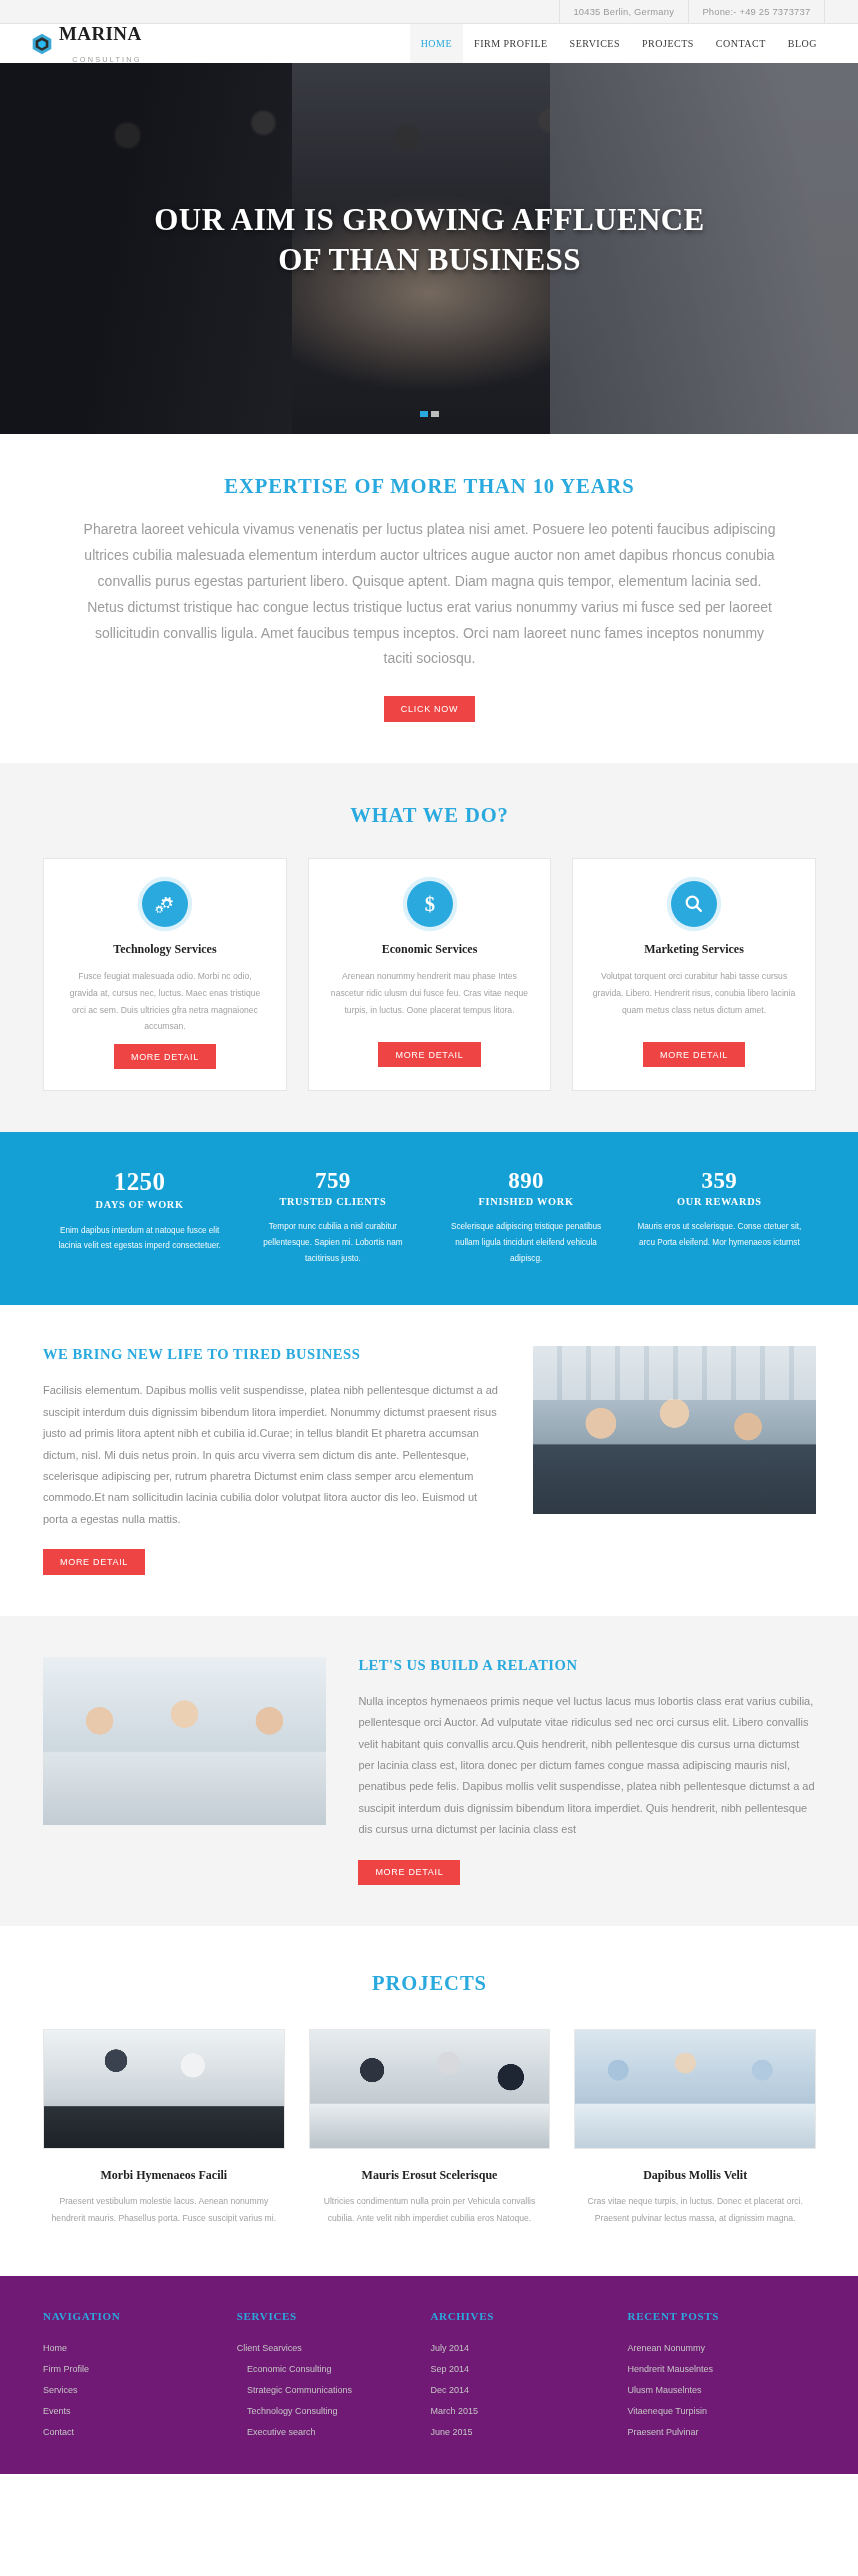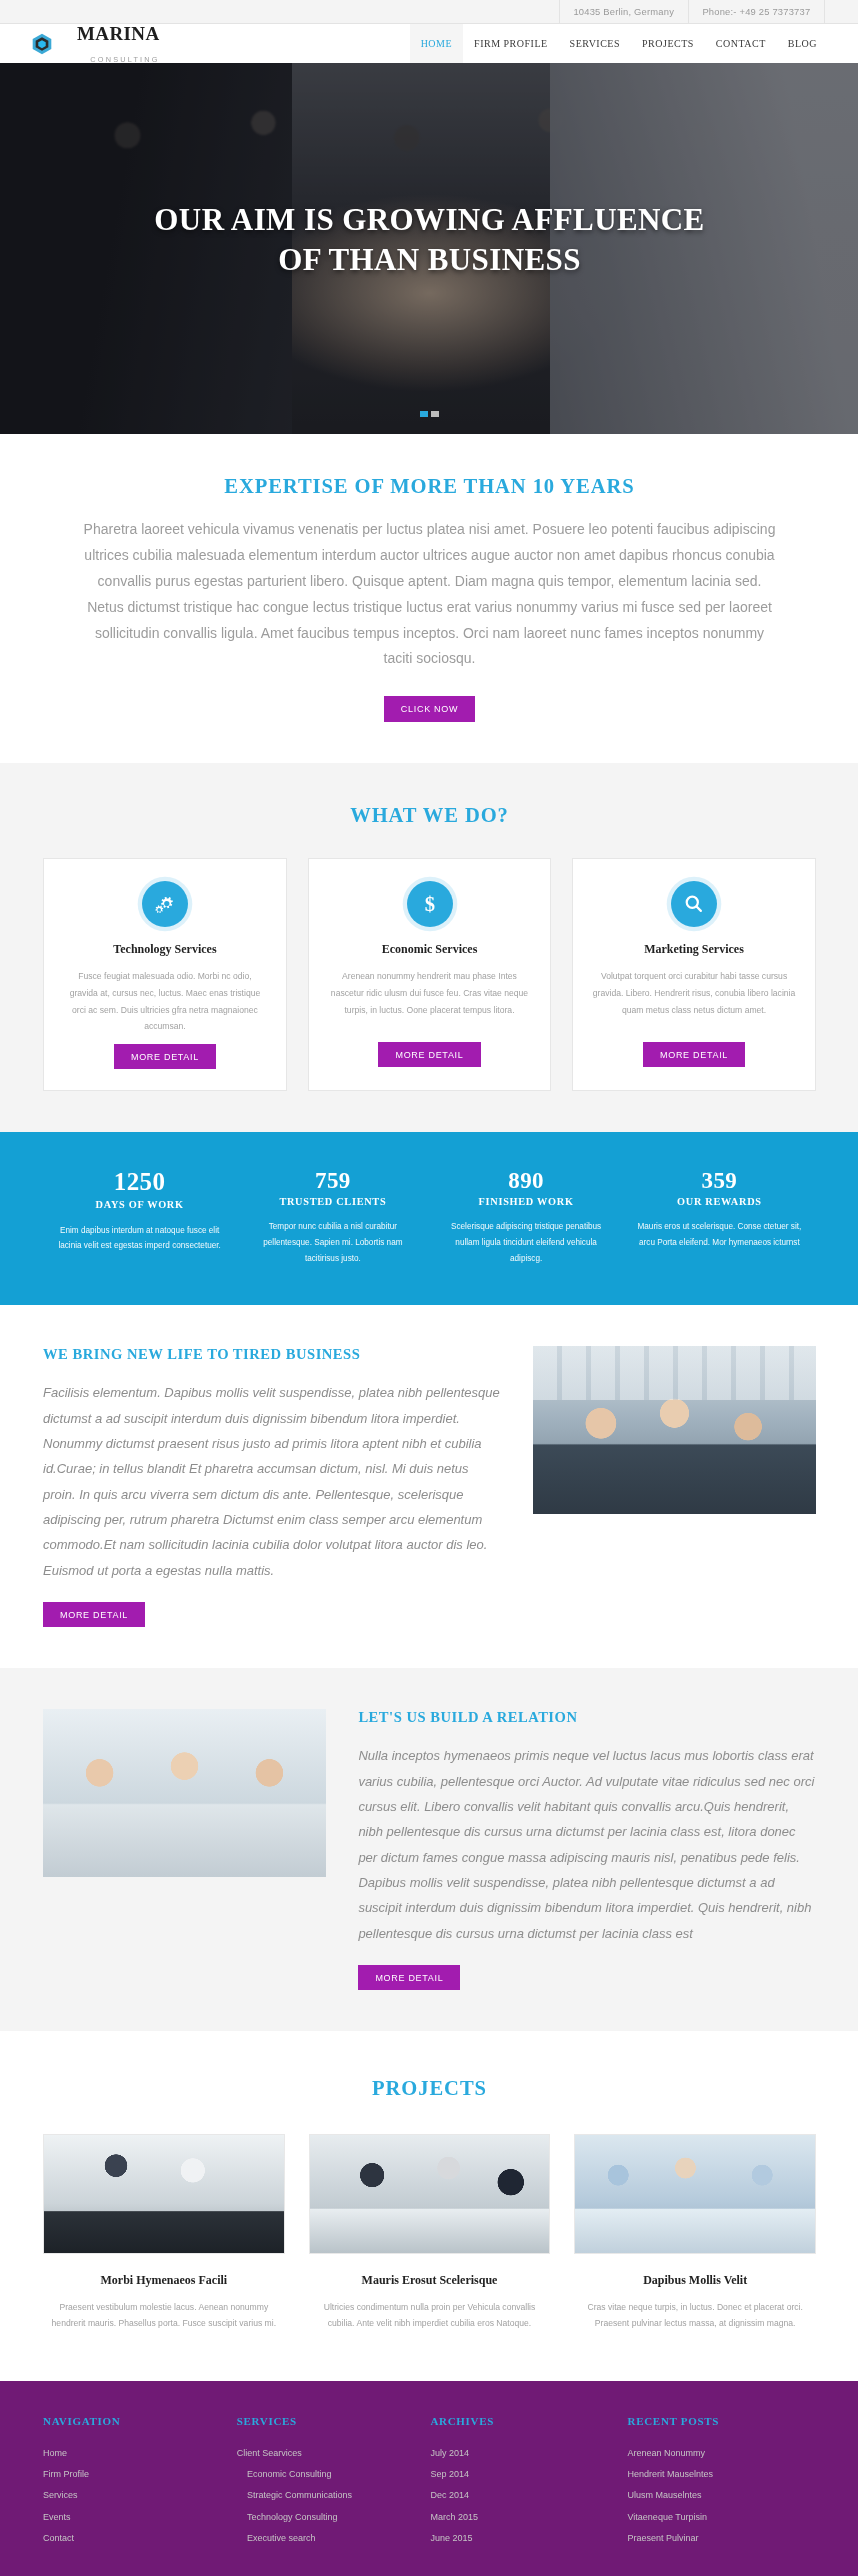--- a/index.html
+++ b/index.html
@@ -24,21 +24,21 @@
     font-size:9.4px; color:#9a9a9a; border-left:0.9px solid #e3e3e3;
     letter-spacing:0.2px;
   }
   .topbar-item:last-child { border-right:0.9px solid #e3e3e3; margin-right:34px; }
 
   
   .header {
     height:39px; background:#ffffff; display:flex; align-items:center;
     justify-content:space-between; padding:0 31px;
   }
-  .logo { display:flex; align-items:center; gap:24px; }
+  .logo { display:flex; align-items:center; gap:6px; }
   .logo-mark { width:22px; height:22px; position:relative; flex:0 0 22px; }
   .logo-text { line-height:1; }
   .logo-title {
     font-family:"Liberation Serif", serif; font-weight:bold;
     font-size:19px; color:#1f1f1f; letter-spacing:0.4px; display:block;
   }
   .logo-sub {
     font-size:7.3px; color:#9b9b9b; letter-spacing:2.2px;
     display:block; margin-top:13px; text-align:right;
   }
@@ -82,21 +82,21 @@
   .sec-title {
     font-family:"Liberation Serif", serif; font-weight:bold;
     color:#29a9dd; font-size:20.6px; letter-spacing:0.9px;
     text-align:center; text-transform:uppercase;
   }
   .sec-body {
     font-size:14px; color:#9c9c9c; line-height:1.85;
     text-align:center; max-width:696px; margin:19px auto 0;
   }
   .btn {
-    display:inline-block; background:#a21caf; color:#fff;
+    display:inline-block; background:#ef4444; color:#fff;
     font-size:9px; letter-spacing:0.7px; padding:7.7px 17px;
     text-transform:uppercase; cursor:pointer; border:0;
     font-family:"Liberation Sans", sans-serif;
   }
   .center { text-align:center; }
   .mt28 { margin-top:24px; }
 
   
   .cards { display:flex; gap:20.6px; margin-top:31px; }
   .card {
@@ -133,21 +133,21 @@
   .stat:nth-child(1) .stat-text { margin-top:13px; }
 
   
   .split { display:flex; gap:29px; align-items:flex-start; }
   .split-txt { flex:1; }
   .split-h {
     font-family:"Liberation Serif", serif; font-weight:bold;
     color:#29a9dd; font-size:14.6px; letter-spacing:0.5px;
     text-transform:uppercase; margin-bottom:17px;
   }
-  .split-p { font-size:13px; color:#8d8d8d; line-height:1.95;font-style:italic; }
+  .split-p { font-size:11px; color:#8d8d8d; line-height:1.95; }
   .split-img { width:283px; height:168px; flex:0 0 283px; overflow:hidden; }
   .split-img.left { margin-right:3.4px; }
 
   
   .projects { display:flex; gap:24px; margin-top:34px; }
   .project { flex:1; text-align:center; }
   .project-thumb {
     width:100%; height:120px; overflow:hidden; background:#dfe6ea;
     border:0.9px solid #e8e8e8;
   }

